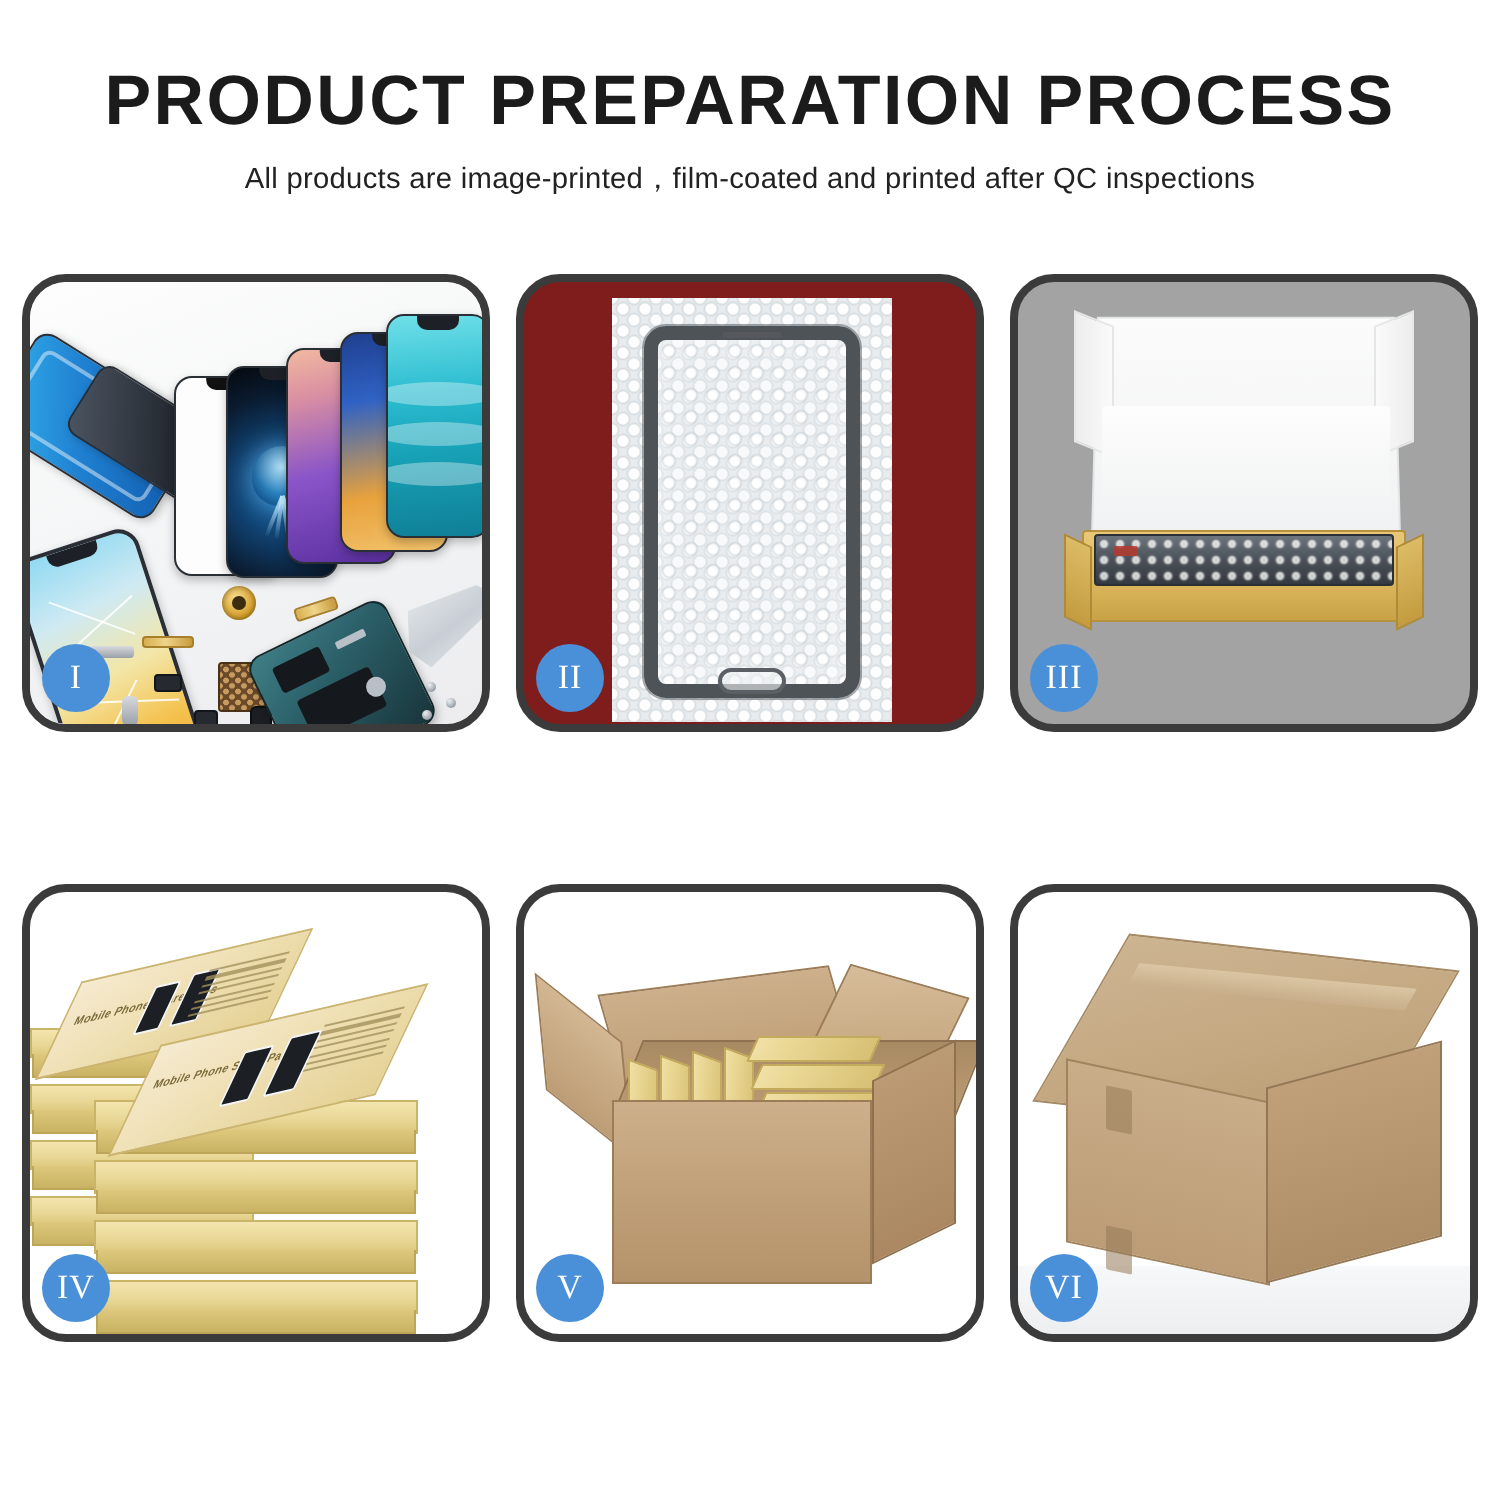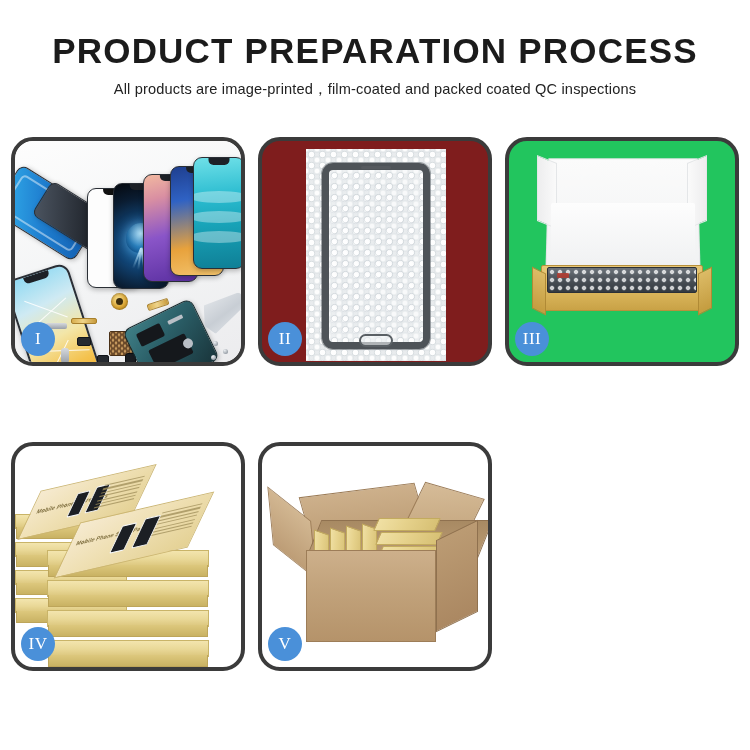--- a/index.html
+++ b/index.html
@@ -244,21 +244,21 @@
     position:absolute; left:50%; bottom:-5px; transform:translateX(-50%);
     width:34px; height:13px; border-radius:7px;
     border:2px solid #5a6065; background:rgba(240,243,245,.6);
   }
   .glasspanel .speaker{
     position:absolute; left:50%; top:-4px; transform:translateX(-50%);
     width:30px;height:3px;border-radius:2px;background:#55595e;
   }
 
   
-  .p3 { background:#22c55e; }
+  .p3 { background:#a3a3a3; }
   .lid-back{
     position:absolute; left:38px; top:16px; width:152px; height:110px;
     background: linear-gradient(180deg,#fbfbfb 0%,#f1f2f3 100%);
     border:1px solid #e3e5e7;
     transform: perspective(300px) rotateX(6deg);
   }
   .lid-flapL{
     position:absolute; left:28px; top:18px; width:20px; height:66px;
     background:linear-gradient(90deg,#ededee,#fafafa);
     transform: skewY(22deg); border:1px solid #e4e6e8;
@@ -419,21 +419,21 @@
     background: linear-gradient(180deg,#f7f8f9,#eceef0);
   }
 </style>
 </head>
 <body>
 
 <div class="page">
 
   <div class="header">
     <div class="title">PRODUCT PREPARATION PROCESS</div>
-    <div class="subtitle">All products are image-printed，film-coated and packed coated QC inspections</div>
+    <div class="subtitle">All products are image-printed，film-coated and printed after QC inspections</div>
   </div>
 
   <div class="grid">
 
     <div class="panel p1">
       <div class="panel-inner">
         <div class="wash"></div>
 
         <div class="ph ph-a">
             <div class="sheen"></div>
@@ -599,15 +599,27 @@
         <div class="ybox" style="left:116px;top:86px;width:62px;height:13px;transform:skewX(-24deg)"></div>
         <div class="ybox" style="left:118px;top:100px;width:62px;height:13px;transform:skewX(-24deg)"></div>
         <div class="ybox" style="left:120px;top:114px;width:60px;height:13px;transform:skewX(-24deg)"></div>
 
         <div class="carton-body"></div>
         <div class="carton-right"></div>
       </div>
       <div class="badge">V</div>
     </div>
 
+    <div class="panel p6">
+      <div class="panel-inner">
+        <div class="surface"></div>
+        <div class="s-top"></div>
+        <div class="tape"></div>
+        <div class="s-front"></div>
+        <div class="s-side"></div>
+        <div class="tape-tab" style="left:44px;top:98px;transform:skewY(12deg)"></div>
+        <div class="tape-tab" style="left:44px;top:168px;transform:skewY(12deg)"></div>
+      </div>
+      <div class="badge">VI</div>
+    </div>
 
   </div>
 </div>
 
 </body></html>

